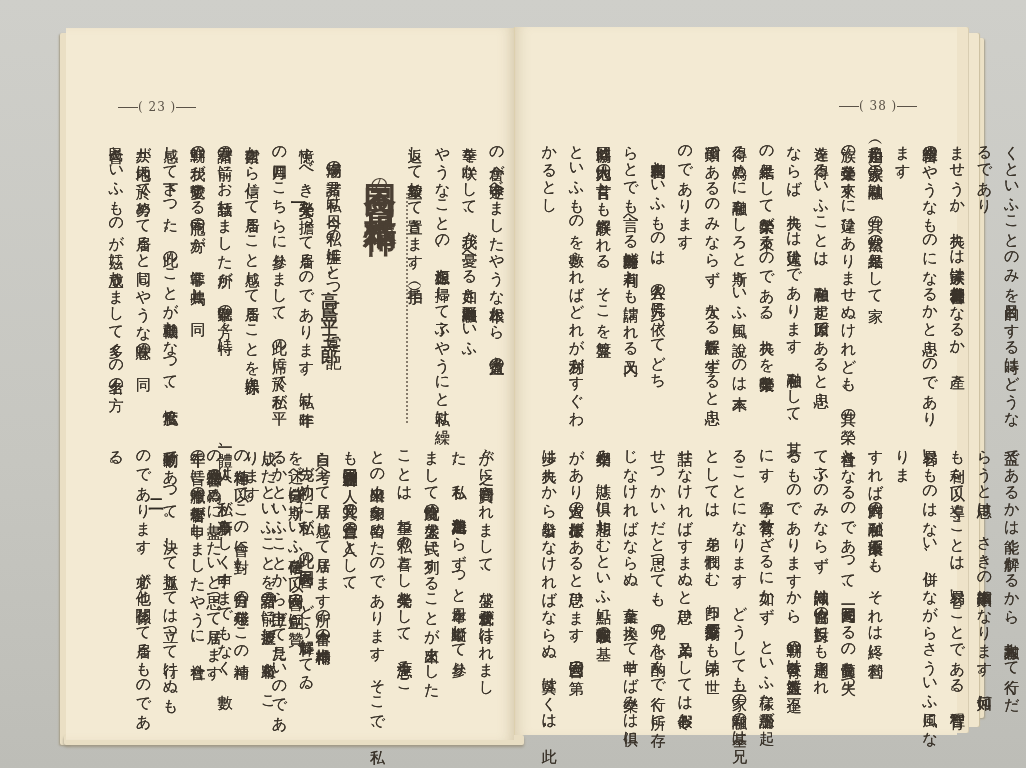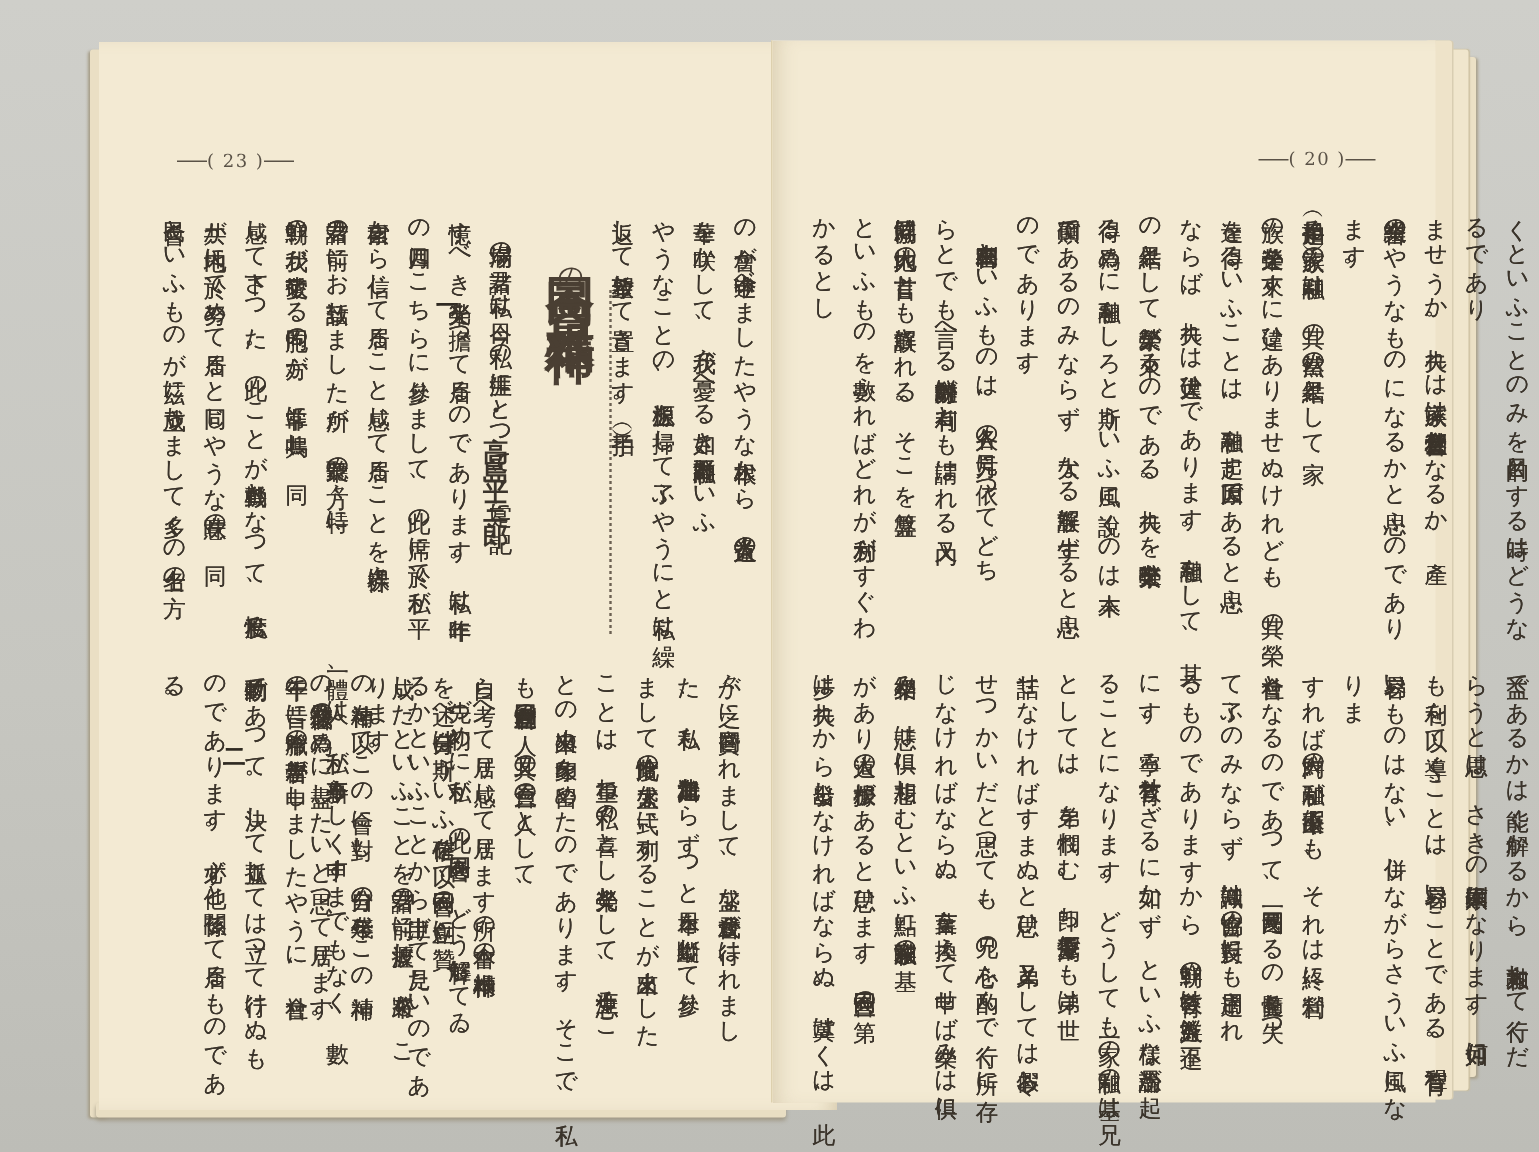--- a/index.html
+++ b/index.html
@@ -15,21 +15,21 @@
   
   .edge { position: absolute; background: #efe6cf; border-radius: 2px; }
   .edge-r1 { left: 950px; top: 27px; width: 18px; height: 706px; background:#eee3c9; box-shadow: 1px 0 0 #d8cdb2; }
   .edge-r2 { left: 962px; top: 33px; width: 17px; height: 694px; background:#f0e6cd; box-shadow: 1px 0 1px #cbbf9f; }
   .edge-r3 { left: 972px; top: 38px; width: 12px; height: 680px; background:#ece1c6; box-shadow: 1px 1px 2px #a9a08a; }
   .edge-l1 { left: 60px; top: 33px; width: 12px; height: 712px; background:#eadfc4; box-shadow: -1px 1px 2px #a59c86; }
   .edge-b { left: 64px; top: 735px; width: 460px; height: 10px; background:#e9dec3; box-shadow: 0 2px 3px #9f9784; }
 
   .page { position: absolute; background: #f3ead3; }
   .page-left  { left: 66px;  top: 28px; width: 448px; height: 712px;
-    box-shadow: inset -10px 0 14px -8px rgba(150,130,90,0.35); padding-left: 44px; }
+    box-shadow: inset -10px 0 14px -8px rgba(150,130,90,0.35); }
   .page-right { left: 514px; top: 27px; width: 442px; height: 708px;
     box-shadow: inset 10px 0 14px -8px rgba(150,130,90,0.30); border-left: 1px solid #ddd0ae; }
 
   .folio {
     position: absolute; font-size: 12px; color: #5a5247; letter-spacing: 1px;
     font-family: "DejaVu Serif", serif; white-space: nowrap;
   }
   .folio .dash { display:inline-block; width: 20px; height: 1px; background:#5a5247; vertical-align: middle; }
   .folio-left  { left: 52px; top: 72px; }
   .folio-right { left: 324px; top: 72px; }
@@ -141,21 +141,21 @@
       <p>一體、人は、私が今事新らしく申すまでもなく、數</p>
       <p>千年の昔に希臘の哲學者が申しましたやうに、社會</p>
       <p>的動物であつて。決して孤立しては立つて行けぬも</p>
       <p>のであります。必ず他と關係して居るものである。</p>
     </div>
   </div>
 
   <div class="page page-right">
 
     <div class="folio folio-right">
-      <span class="dash"></span><span>( 20 )</span><span class="dash"></span>
+      <span class="dash"></span><span>( 38 )</span><span class="dash"></span>
     </div>
 
     <div class="vblock" style="left: 20px; top: 108px; height: 300px;">
 
       <p>なければならぬことは勿論でありますが、榮えて行</p>
       <p>くといふことのみを目的とする時はどうなるであり</p>
       <p>ませうか。夫れは家族は全然營利會社となるか、產</p>
       <p>業組合のやうなものになるかと思ふのであります。</p>
       <p>（拍手起る）家族の融和は、其の當然の結果として家</p>
       <p>族の榮達を來すに違ひありませぬけれども、其の榮</p>

